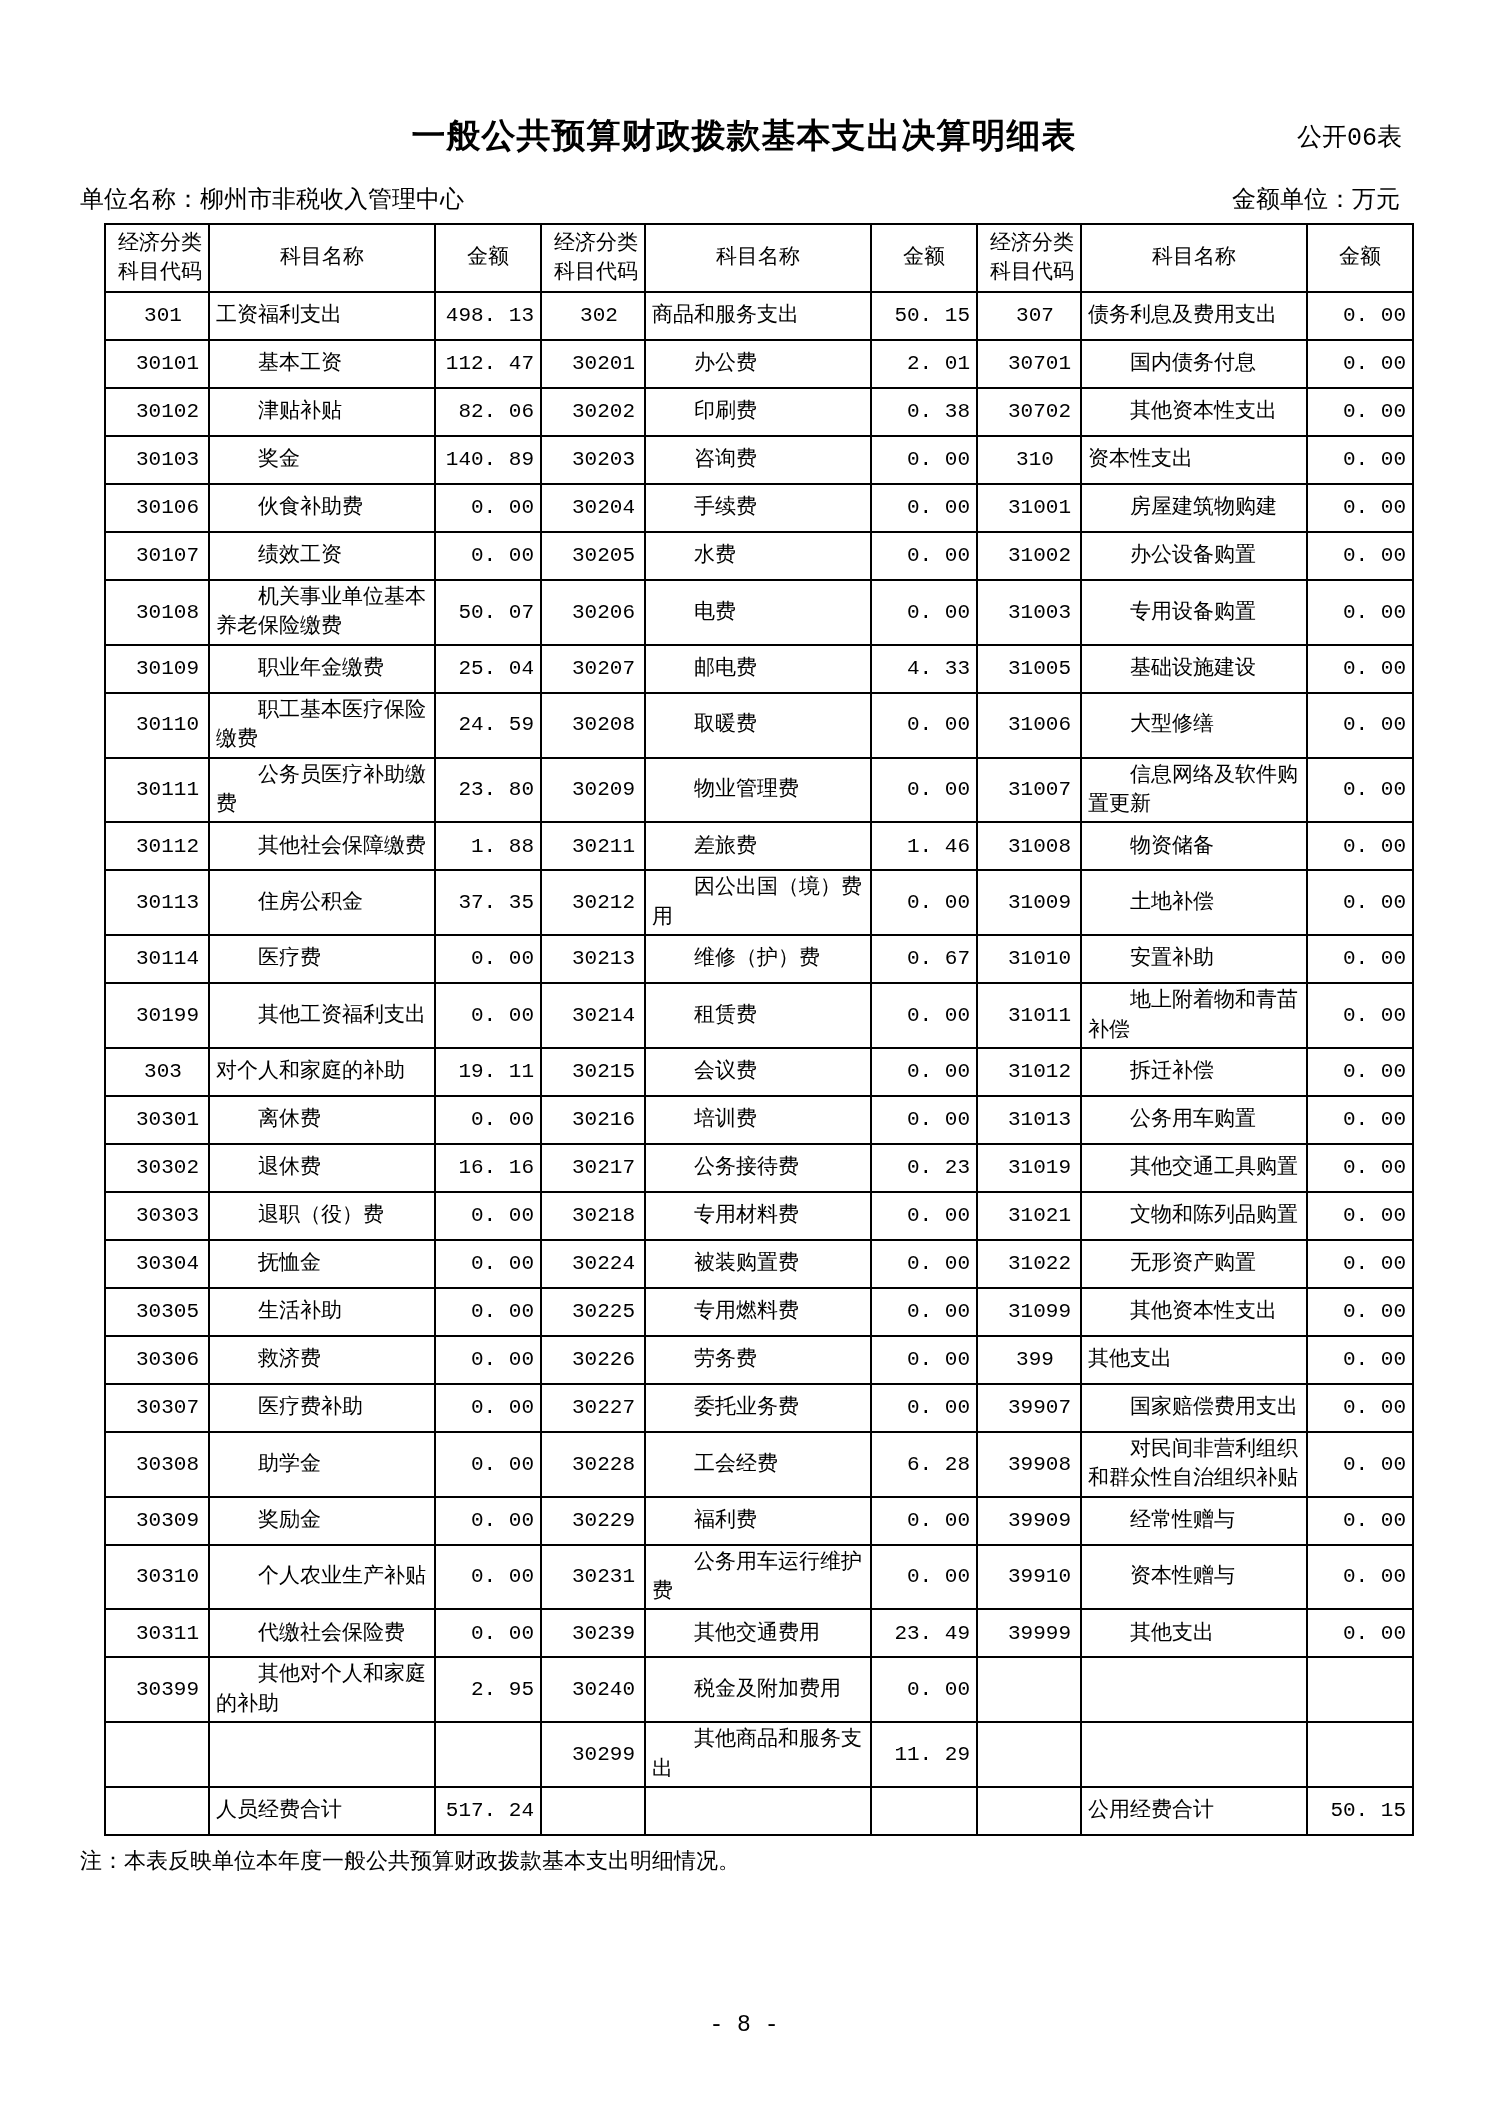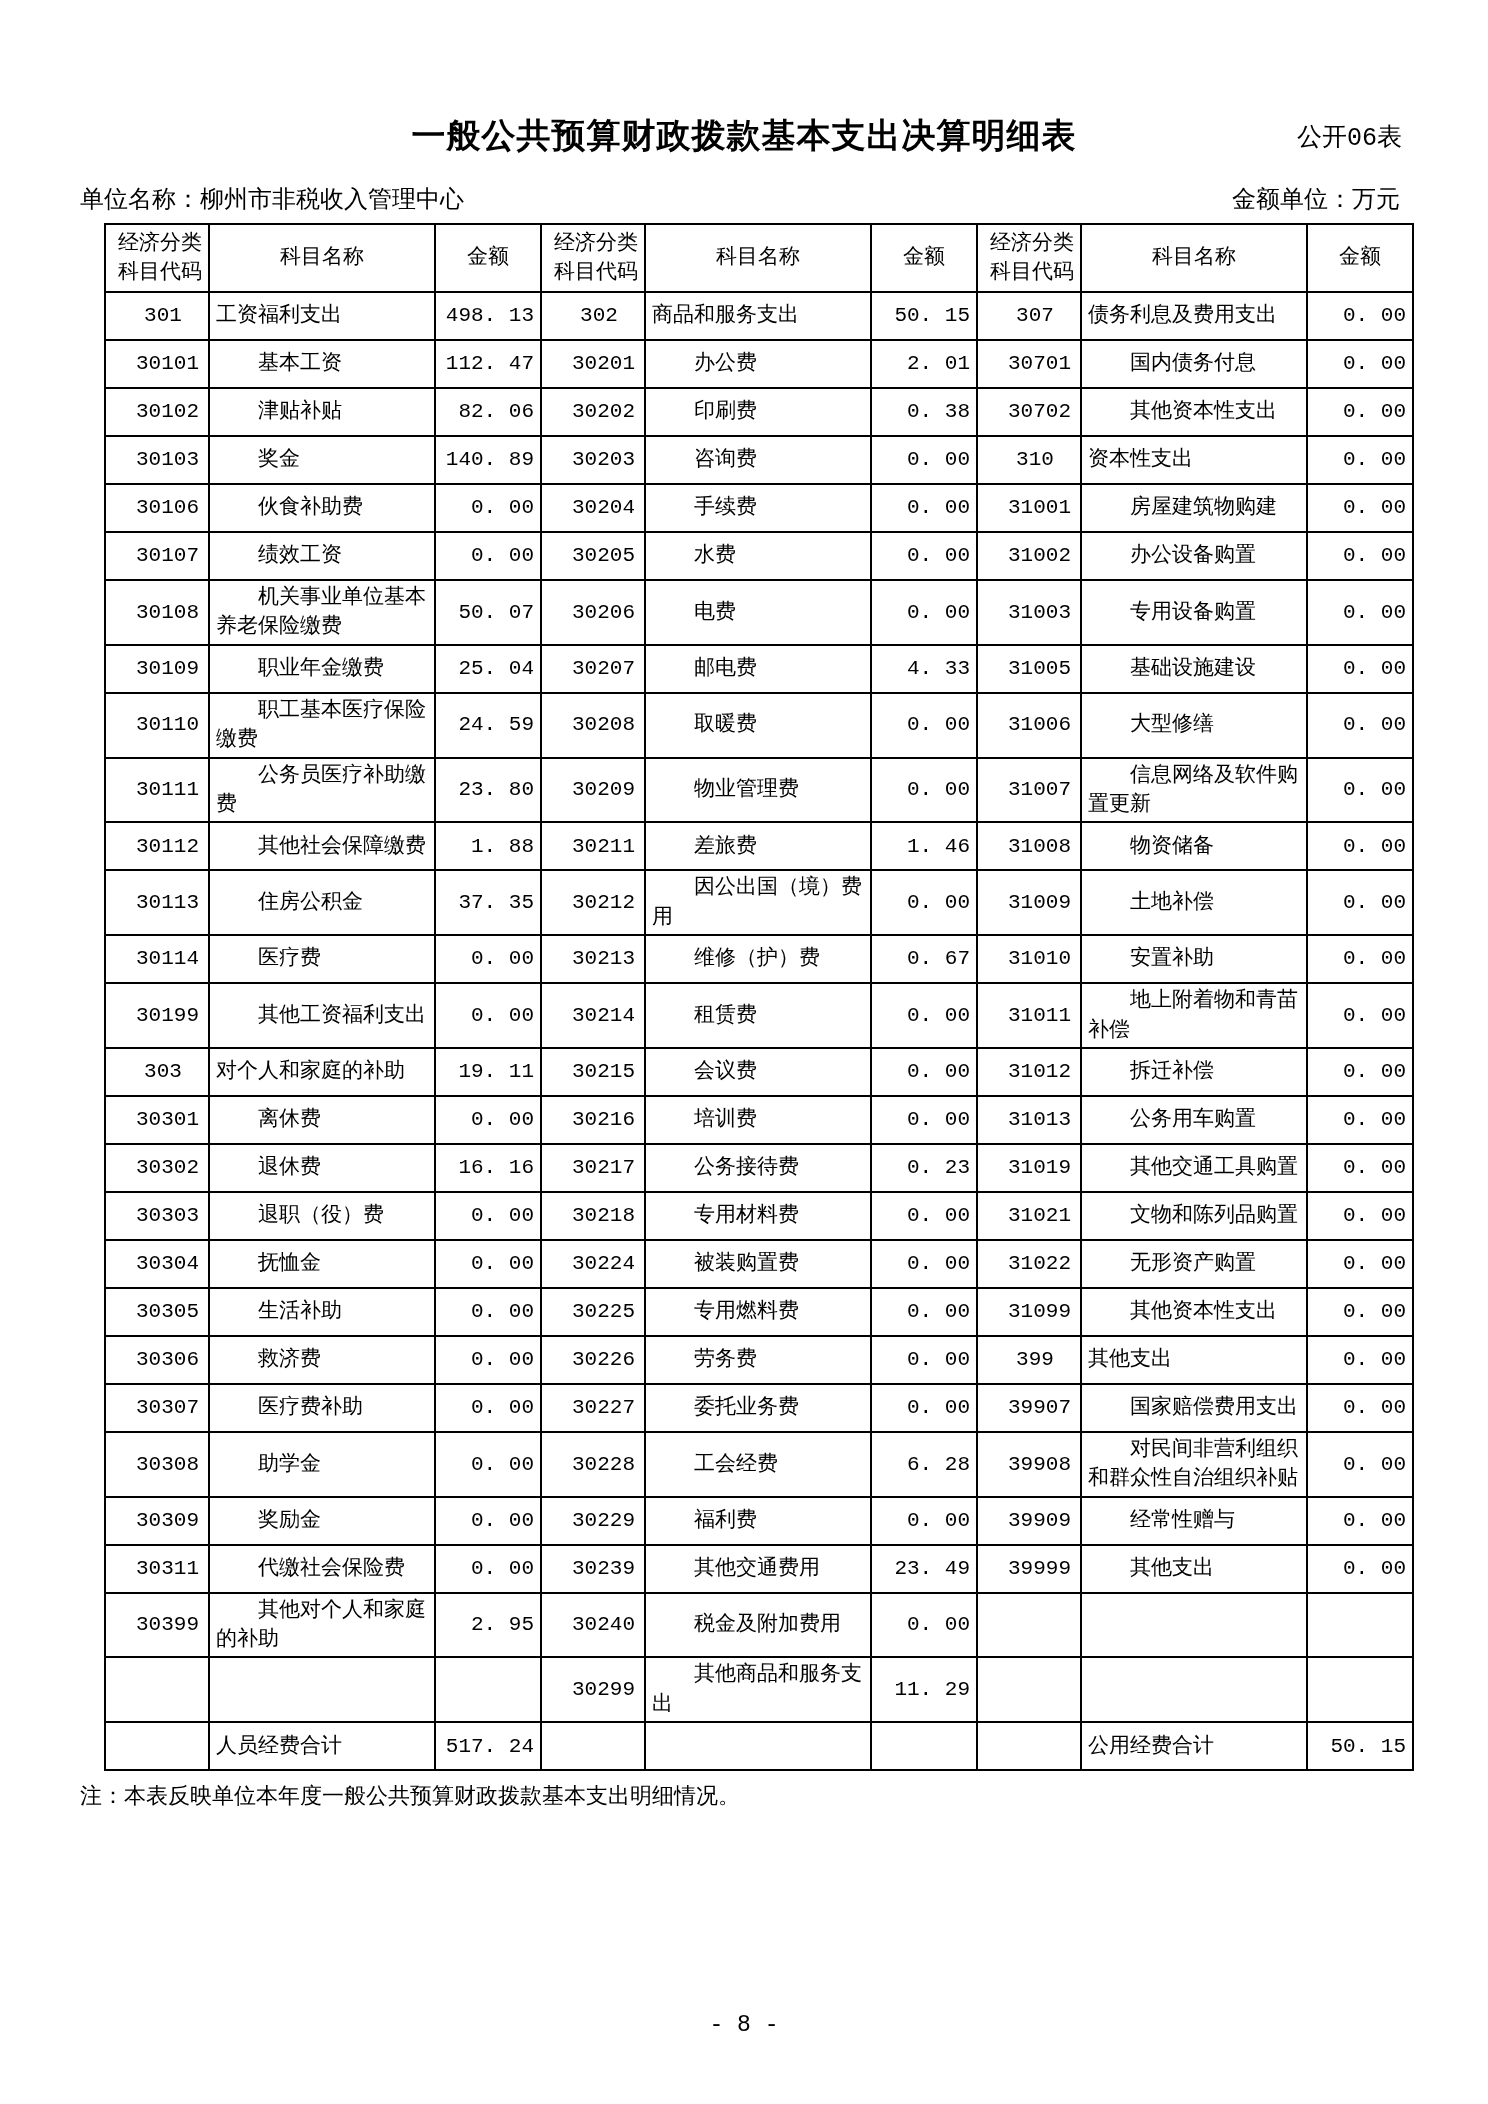--- a/index.html
+++ b/index.html
@@ -350,20 +350,31 @@
           <td class="name child">奖励金</td>
           <td class="amt child">0. 00</td>
           <td class="code child">30229</td>
           <td class="name child">福利费</td>
           <td class="amt child">0. 00</td>
           <td class="code child">39909</td>
           <td class="name child">经常性赠与</td>
           <td class="amt child">0. 00</td>
         </tr>
         <tr>
+          <td class="code child">30310</td>
+          <td class="name child">个人农业生产补贴</td>
+          <td class="amt child">0. 00</td>
+          <td class="code child">30231</td>
+          <td class="name child">公务用车运行维护费</td>
+          <td class="amt child">0. 00</td>
+          <td class="code child">39910</td>
+          <td class="name child">资本性赠与</td>
+          <td class="amt child">0. 00</td>
+        </tr>
+        <tr>
           <td class="code child">30311</td>
           <td class="name child">代缴社会保险费</td>
           <td class="amt child">0. 00</td>
           <td class="code child">30239</td>
           <td class="name child">其他交通费用</td>
           <td class="amt child">23. 49</td>
           <td class="code child">39999</td>
           <td class="name child">其他支出</td>
           <td class="amt child">0. 00</td>
         </tr>

